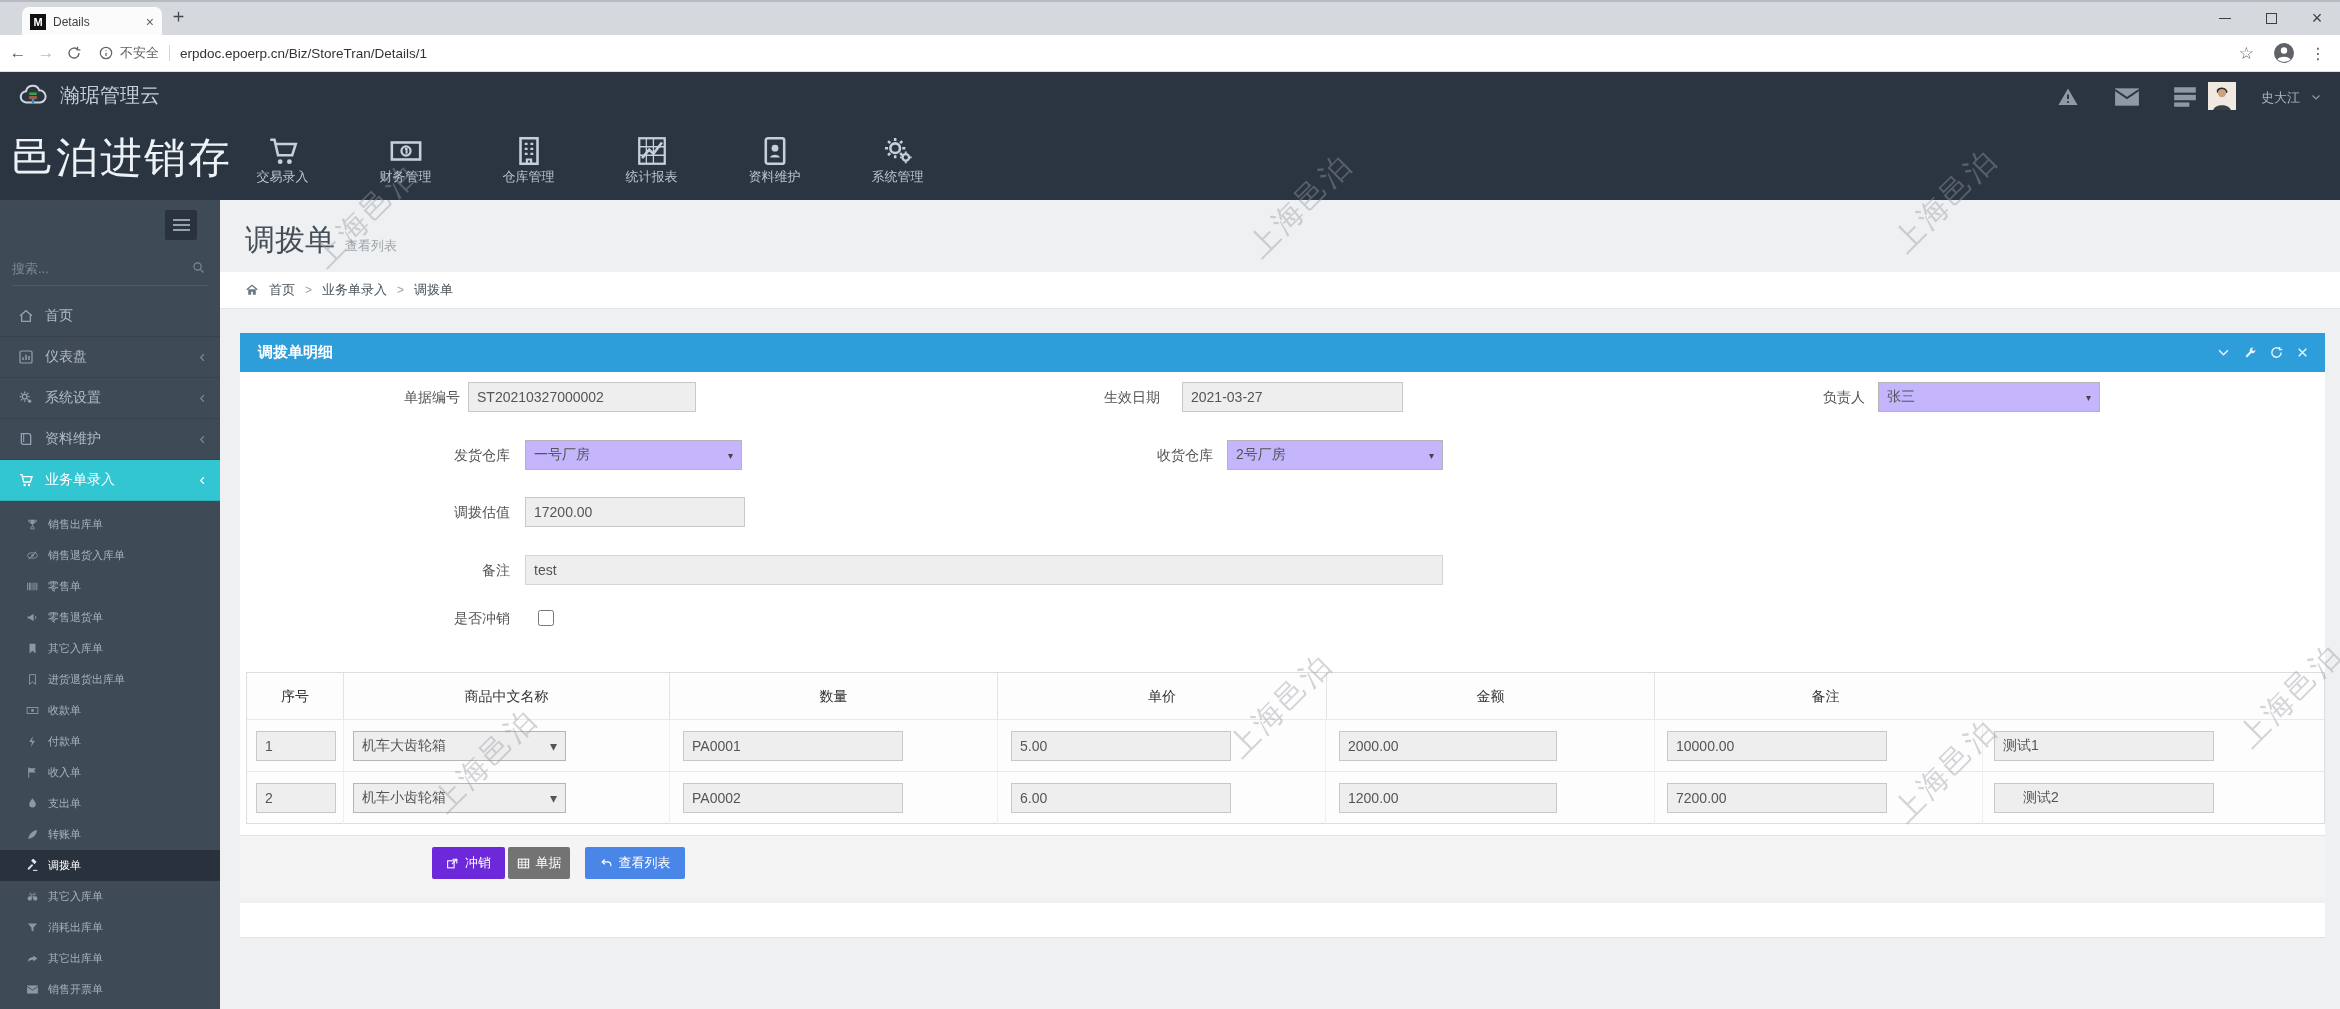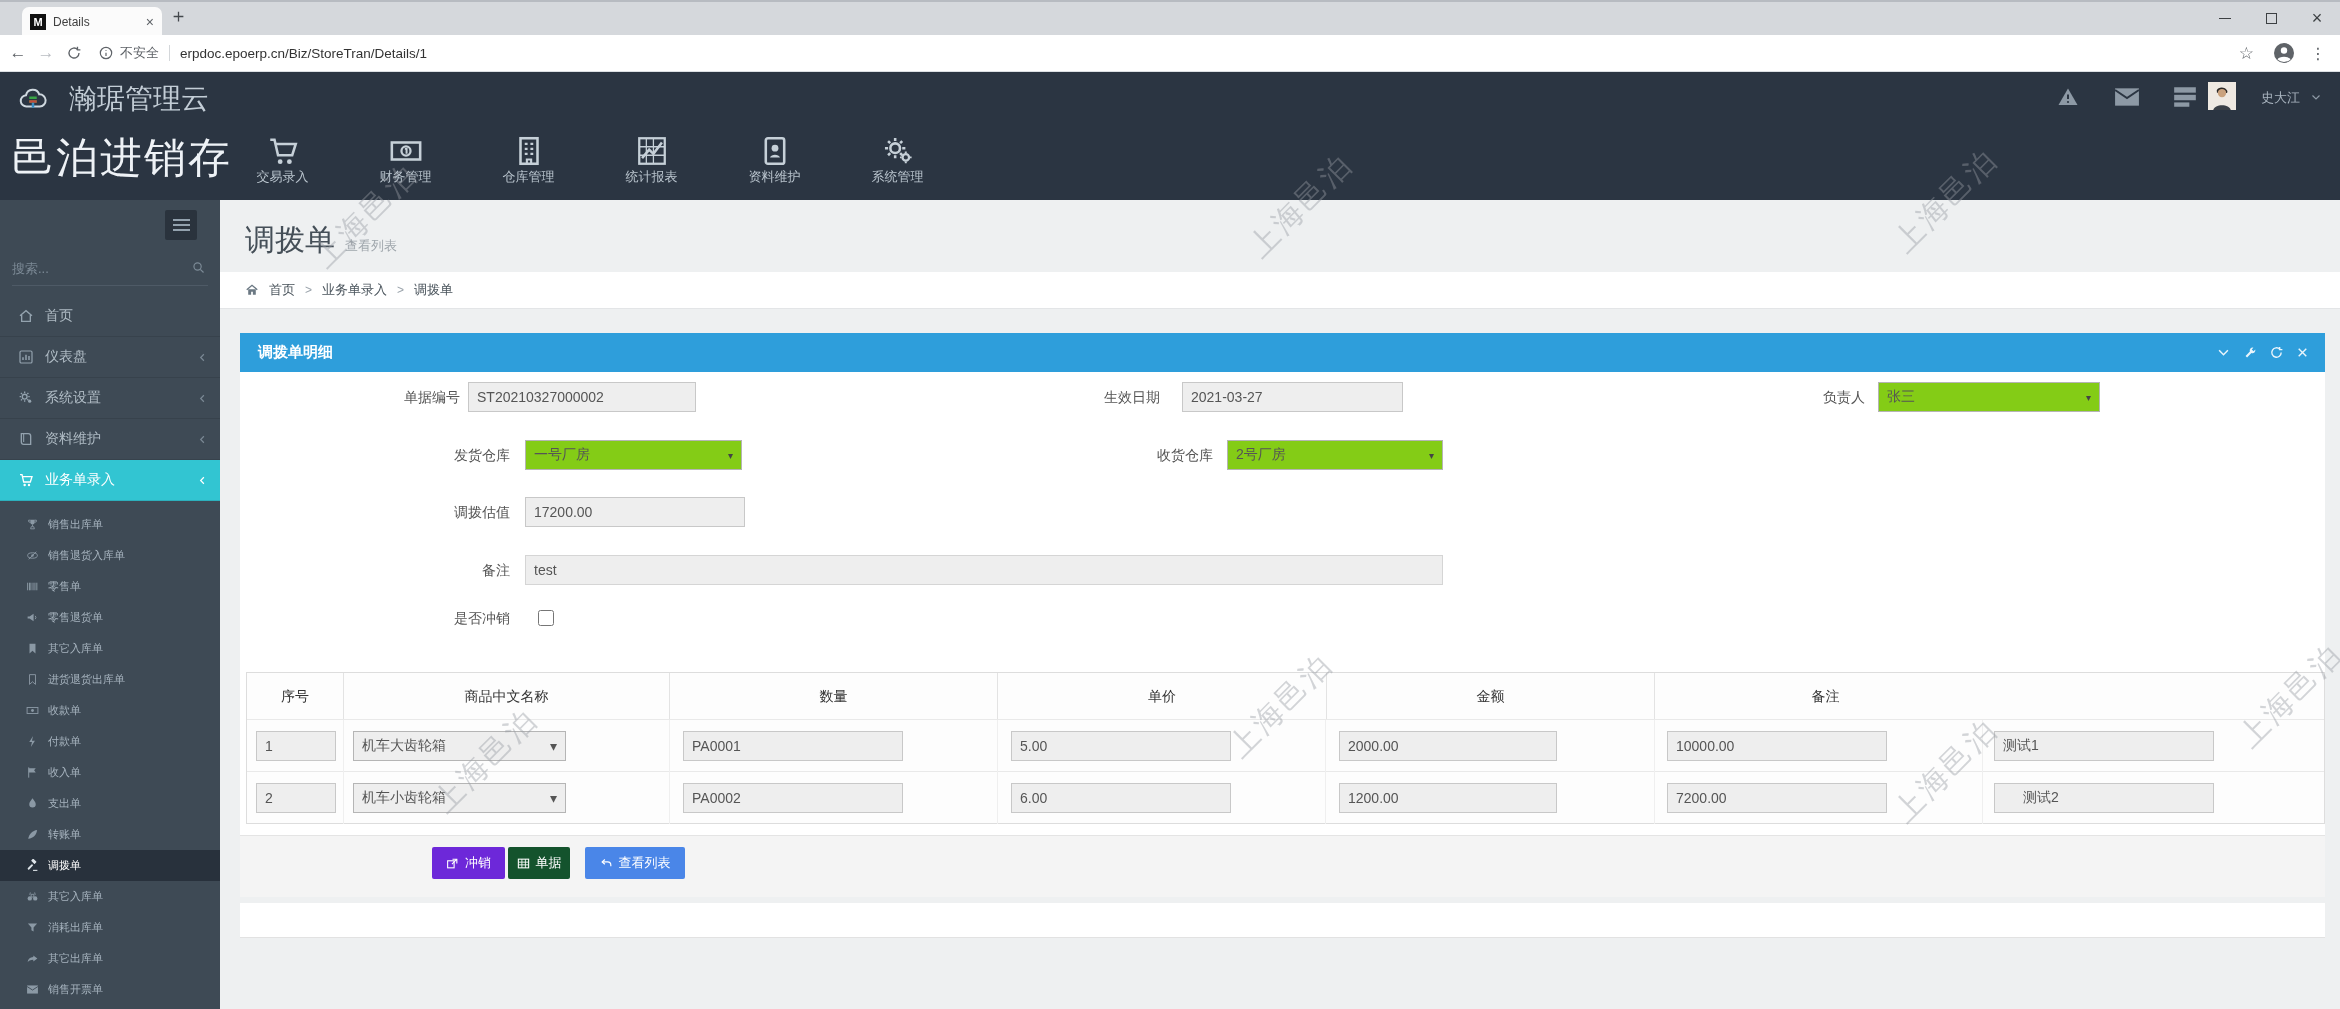--- a/index.html
+++ b/index.html
@@ -19,21 +19,21 @@
   .toolbar { position:absolute; left:0; top:35px; width:2340px; height:37px; background:#fff; border-bottom:1px solid #dcdfe3; display:flex; align-items:center; }
   .nav-arrow { font-size:17px; color:#5f6368; width:28px; text-align:center; }
   .nav-arrow.dis { color:#b9bcc1; }
   .urlsec { font-size:13px; color:#5f6368; margin-left:6px; }
   .urlbar-sep { width:1px; height:16px; background:#d4d7da; margin:0 10px; }
   .urltext { font-size:13.5px; color:#333; }
 
   
   .darkband { position:absolute; left:0; top:72px; width:2340px; height:128px; background:#2b3542; }
   .brandrow { position:absolute; left:0; top:0; width:2340px; height:48px; }
-  .brand { position:absolute; left:18px; top:8px; display:flex; align-items:center; gap:21px; color:#c3cdd6; font-size:28px; }
+  .brand { position:absolute; left:18px; top:8px; display:flex; align-items:center; gap:12px; color:#c3cdd6; font-size:20px; }
   .hdr-ic { color:#8d99a5; }
   .avatar-box { width:28px; height:28px; background:#efe9e2; overflow:hidden; }
   .username { font-size:13px; color:#aab5c0; }
   .side-title { position:absolute; left:12px; top:58px; font-size:42px; letter-spacing:2px; color:#eef2f6; font-weight:500; }
   .navrow { position:absolute; left:221px; top:48px; height:80px; display:flex; }
   .navitem { width:123px; height:80px; display:flex; flex-direction:column; align-items:center; justify-content:center; gap:0; color:#c6d0d8; }
   .navitem .lbl { font-size:13px; color:#bac5ce; }
 
   
   .sidebar { position:absolute; left:0; top:200px; width:220px; height:809px; background:#3e4a55; }
@@ -64,38 +64,38 @@
   .crumb-sep { font-size:12px; color:#9aa3ab; }
   .crumb-home { color:#6b7883; }
 
   .panel { position:absolute; left:20px; top:133px; width:2085px; height:564px; background:#fff; }
   .panel-hd { position:relative; height:39px; background:#2e9edb; display:flex; align-items:center; padding:0 18px; }
   .panel-hd .ttl { color:#fff; font-size:15px; font-weight:bold; }
   .panel-tools { position:absolute; right:16px; top:0; height:39px; display:flex; align-items:center; gap:12px; color:#eaf5fc; }
   .panel-bd { position:relative; height:463px; }
   .lb { position:absolute; height:30px; line-height:30px; font-size:14px; color:#555; text-align:right; }
   .ro { position:absolute; height:30px; background:#eee; border:1px solid #c8c8c8; font-size:14px; color:#555; padding:0 8px; font-family:"Liberation Sans","DejaVu Sans",sans-serif; }
-  .sel { position:absolute; height:30px; background:#84cc16; border:1px solid #b5b5b5; display:flex; align-items:center; justify-content:space-between; padding:0 8px; font-size:14px; color:#555; }
+  .sel { position:absolute; height:30px; background:#c4b5fd; border:1px solid #b5b5b5; display:flex; align-items:center; justify-content:space-between; padding:0 8px; font-size:14px; color:#555; }
   .sel .caret { font-size:10px; color:#444; }
   .chk { position:absolute; width:16px; height:16px; }
 
   .tbl { position:absolute; left:6px; top:300px; width:2079px; background:#fdfdfd; border:1px solid #ddd; }
   .t-hd { display:flex; height:46px; }
   .t-hd .th { border-right:1px solid #e3e3e3; line-height:46px; text-align:center; font-size:14px; color:#333; }
   .t-hd .th:last-child { border-right:none; }
   .t-row { display:flex; height:52px; border-top:1px solid #e9e9e9; align-items:center; }
   .t-row .td { position:relative; height:52px; border-right:1px solid #efefef; }
   .t-row .td:last-child { border-right:none; }
   .cell-in { position:absolute; top:11px; height:30px; background:#eee; border:1px solid #c8c8c8; font-size:14px; color:#555; padding:0 8px; font-family:"Liberation Sans","DejaVu Sans",sans-serif; }
   .cell-sel { position:absolute; top:11px; height:30px; background:#eee; border:1px solid #b5b5b5; display:flex; align-items:center; justify-content:space-between; padding:0 8px; font-size:14px; color:#555; }
 
   .panel-ft { position:relative; height:62px; background:#f4f4f4; border-top:1px solid #e4e4e4; }
   .btn { position:absolute; top:11px; height:32px; border:none; border-radius:2px; color:#fff; font-size:13px; display:flex; align-items:center; justify-content:center; gap:6px; font-family:"Liberation Sans","DejaVu Sans",sans-serif; }
   .btn-red { background:#6d28d9; }
-  .btn-green { background:#14532d; }
+  .btn-green { background:#737373; }
   .btn-blue { background:#4a86e8; }
 
   .panel2 { position:absolute; left:20px; top:703px; width:2085px; height:35px; background:#fff; border-bottom:1px solid #e2e2e2; }
 
   
   .wm { position:absolute; font-size:30px; color:rgba(150,156,163,.42); transform:rotate(-45deg); letter-spacing:3px; pointer-events:none; z-index:60; white-space:nowrap; }
 </style>
 </head>
 <body>
 

